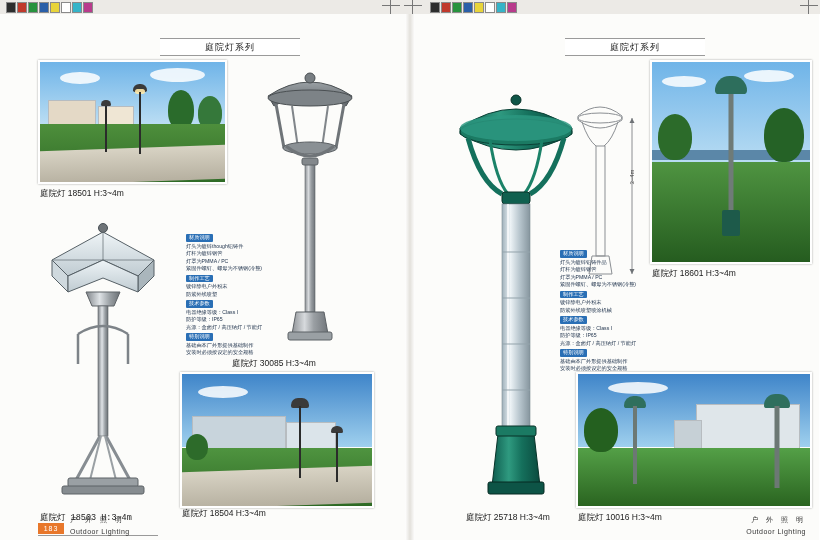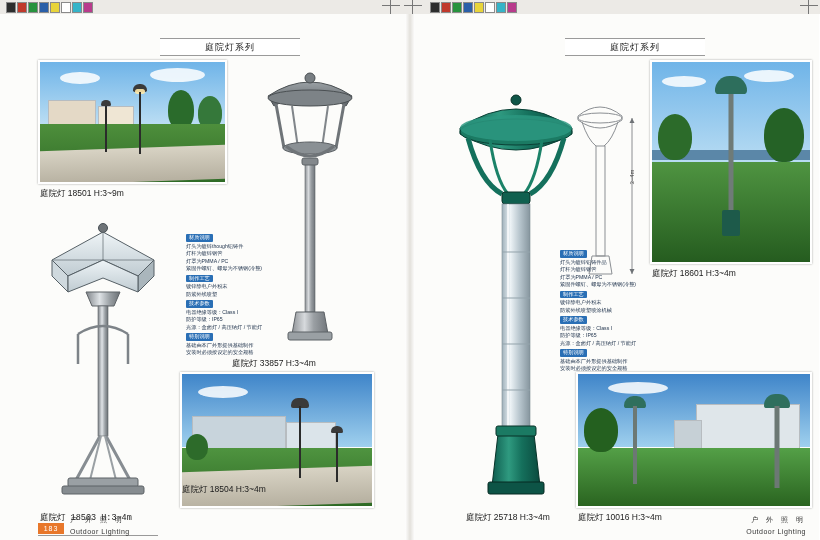--- a/index.html
+++ b/index.html
@@ -147,21 +147,21 @@
       <div class="plamp" style="left:92px;top:22px;height:70px;width:16px;">
         <div class="head"></div>
         <div class="glow"></div>
         <div class="pole" style="height:62px;"></div>
       </div>
       <div class="plamp" style="left:60px;top:38px;height:52px;width:12px;">
         <div class="head" style="width:10px;height:6px;"></div>
         <div class="pole" style="height:46px;"></div>
       </div>
     </div>
-    <div class="caption" style="left:40px;top:174px;">庭院灯  18501  H:3~9m</div>
+    <div class="caption" style="left:40px;top:174px;">庭院灯  18501  H:3~4m</div>
 
     <div class="vlamp" style="left:250px;top:48px;width:120px;height:280px;">
       <svg width="120" height="280" viewBox="0 0 120 280">
         <defs>
           <linearGradient id="mtl" x1="0" y1="0" x2="1" y2="0">
             <stop offset="0" stop-color="#8e9296"></stop>
               <stop offset="0.35" stop-color="#d7dadd"></stop>
             <stop offset="0.6" stop-color="#9ba0a4"></stop>
               <stop offset="1" stop-color="#70757a"></stop>
           </linearGradient>
@@ -181,21 +181,21 @@
 
         <circle cx="60" cy="16" r="5" fill="#787e82" stroke="#4b5053"></circle>
 
         <rect x="55" y="100" width="10" height="150" fill="url(#mtl)" stroke="#5d6266" stroke-width="0.6"></rect>
         <rect x="52" y="96" width="16" height="7" rx="2" fill="#83888c" stroke="#5d6266"></rect>
 
         <path d="M46 250 L74 250 L78 272 L42 272 Z" fill="url(#mtl)" stroke="#5d6266"></path>
         <rect x="38" y="270" width="44" height="8" rx="2" fill="#9aa0a4" stroke="#5d6266"></rect>
       </svg>
     </div>
-    <div class="caption" style="left:232px;top:344px;">庭院灯  33857  H:3~4m</div>
+    <div class="caption" style="left:232px;top:344px;">庭院灯  30085  H:3~4m</div>
 
     <div class="vlamp" style="left:38px;top:200px;width:130px;height:285px;">
       <svg width="130" height="285" viewBox="0 0 130 285">
         <defs>
           <linearGradient id="glass" x1="0" y1="0" x2="0" y2="1">
             <stop offset="0" stop-color="#eef4f7" stop-opacity="0.95"></stop>
             <stop offset="1" stop-color="#b9c6cd" stop-opacity="0.9"></stop>
           </linearGradient>
           <linearGradient id="mtl2" x1="0" y1="0" x2="1" y2="0">
             <stop offset="0" stop-color="#7e8388"></stop>
@@ -264,21 +264,21 @@
       <div class="plamp" style="left:108px;top:24px;height:80px;width:20px;">
         <div class="head" style="width:18px;height:10px;"></div>
         <div class="pole" style="height:72px;"></div>
       </div>
       <div class="plamp" style="left:148px;top:52px;height:56px;width:14px;">
         <div class="head" style="width:12px;height:7px;"></div>
         <div class="pole" style="height:50px;"></div>
       </div>
       <div class="tree" style="left:4px;top:60px;width:22px;height:26px;background:#2d6b2a;"></div>
     </div>
-    <div class="caption" style="left:182px;top:470px;">庭院灯  18504  H:3~4m</div>
+    <div class="caption" style="left:182px;top:494px;">庭院灯  18504  H:3~4m</div>
 
     <div class="vlamp" style="left:446px;top:70px;width:140px;height:420px;">
       <svg width="140" height="420" viewBox="0 0 140 420">
         <defs>
           <linearGradient id="grn" x1="0" y1="0" x2="1" y2="0">
             <stop offset="0" stop-color="#0e5c4e"></stop>
               <stop offset="0.35" stop-color="#2f9a80"></stop>
             <stop offset="0.62" stop-color="#15705c"></stop>
               <stop offset="1" stop-color="#0a4a3e"></stop>
           </linearGradient>

